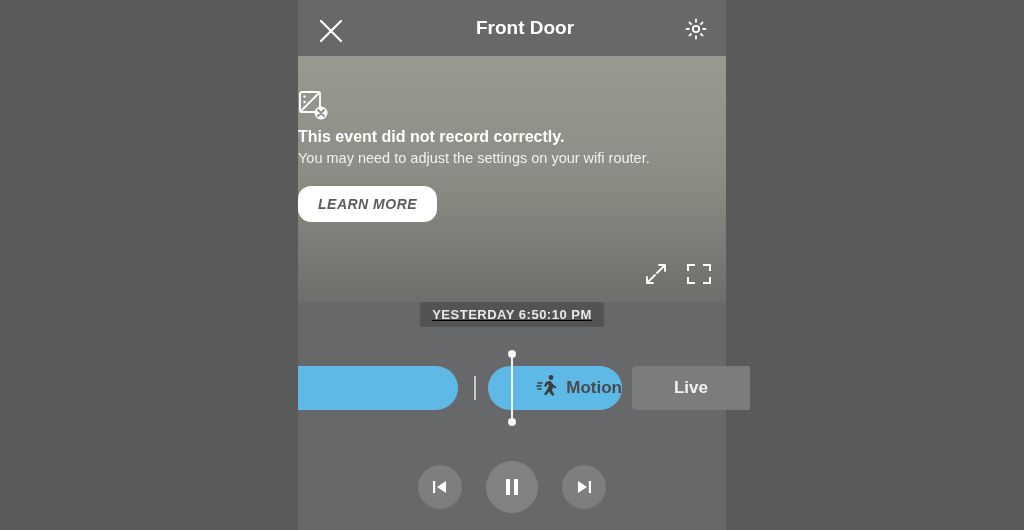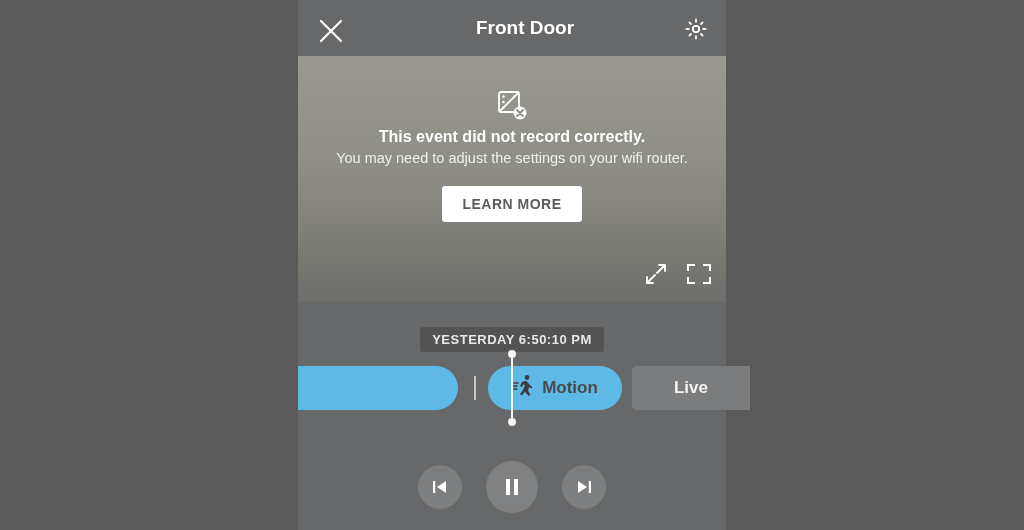--- a/index.html
+++ b/index.html
@@ -4,40 +4,40 @@
 <style>
   html,body{margin:0;padding:0;width:1024px;height:530px;background:#5a5a5a;font-family:"Helvetica Neue",Arial,sans-serif;overflow:hidden;}
   .phone{position:absolute;left:298px;top:0;width:428px;height:530px;background:#676869;}
   
   .header{position:relative;height:56px;display:flex;align-items:center;justify-content:center;padding-left:26px;}
   .close-x{position:absolute;left:20px;top:18px;width:26px;height:26px;cursor:pointer;}
   .title{color:#fff;font-weight:600;font-size:19px;}
   .gear{position:absolute;right:18px;top:17px;width:24px;height:24px;cursor:pointer;}
   
   .video{position:relative;width:428px;height:246px;background:linear-gradient(180deg,#9a9990 0%,#8f8e86 45%,#6e6e6a 100%);}
-  .err-wrap{position:absolute;top:34px;left:0;right:0;text-align:center;color:#fff;}
+  .err-wrap{position:absolute;top:34px;left:0;right:0;text-align:left;color:#fff;}
   .err-icon{display:inline-block;width:30px;height:30px;margin-bottom:8px;position:relative;}
   .err-title{font-size:16px;font-weight:600;margin-bottom:4px;}
   .err-sub{font-size:14.5px;color:#f0f0ee;margin-bottom:20px;}
-  .learn{display:inline-block;background:#fff;color:#5c5c5c;font-weight:700;font-size:14px;letter-spacing:.5px;padding:10px 20px;border-radius:3px;cursor:pointer;}
+  .learn{display:inline-block;background:#fff;color:#5c5c5c;font-weight:700;font-size:14px;letter-spacing:.5px;padding:10px 20px;border-radius:13px;cursor:pointer;font-style:italic;}
   .expand-icons{position:absolute;right:14px;bottom:12px;display:flex;gap:18px;align-items:center;}
   .expand-icons svg{cursor:pointer;}
   
-  .timestamp-row{height:50px;display:flex;align-items:flex-end;justify-content:center;}
+  .timestamp-row{height:50px;display:flex;align-items:flex-start;justify-content:center;text-decoration:underline;}
   .timestamp{background:#535354;color:#e8e8e8;font-size:13px;font-weight:600;letter-spacing:.5px;padding:5px 12px;border-radius:3px;}
   
   .timeline{position:relative;height:72px;}
   .playhead{position:absolute;left:214px;top:-6px;width:0;height:84px;}
   .playhead:before{content:"";position:absolute;left:-1px;top:8px;width:2px;height:68px;background:#f5f5f5;}
   .playhead .dot{position:absolute;left:-4px;width:8px;height:8px;background:#f5f5f5;border-radius:50%;}
   .playhead .dot.top{top:4px;}
   .playhead .dot.bot{top:72px;}
   .pill-prev{position:absolute;left:0;top:14px;width:160px;height:44px;background:#5fb9e6;border-top-right-radius:22px;border-bottom-right-radius:22px;}
   .sep{position:absolute;left:176px;top:24px;width:2px;height:24px;background:#c7c7c7;}
-  .pill-motion{position:absolute;left:190px;top:14px;width:134px;height:44px;background:#5fb9e6;border-radius:22px;display:flex;align-items:center;justify-content:center;gap:8px;cursor:pointer;}
+  .pill-motion{position:absolute;left:190px;top:14px;width:134px;height:44px;background:#5fb9e6;border-radius:22px;display:flex;align-items:center;justify-content:flex-end;gap:8px;cursor:pointer;}
   .pill-motion span{color:#4a4a4a;font-weight:600;font-size:17px;}
   .live{position:absolute;left:334px;top:14px;width:118px;height:44px;background:#7a7c7d;border-top-left-radius:5px;border-bottom-left-radius:5px;display:flex;align-items:center;justify-content:center;color:#f2f2f2;font-weight:600;font-size:17px;cursor:pointer;}
   
   .controls{height:106px;display:flex;align-items:center;justify-content:center;gap:24px;padding-top:10px;}
   .ctrl{width:44px;height:44px;border-radius:50%;background:#7d7e7f;display:flex;align-items:center;justify-content:center;cursor:pointer;}
   .ctrl.center{width:52px;height:52px;background:#808182;}
 </style>
 </head>
 <body>
 

